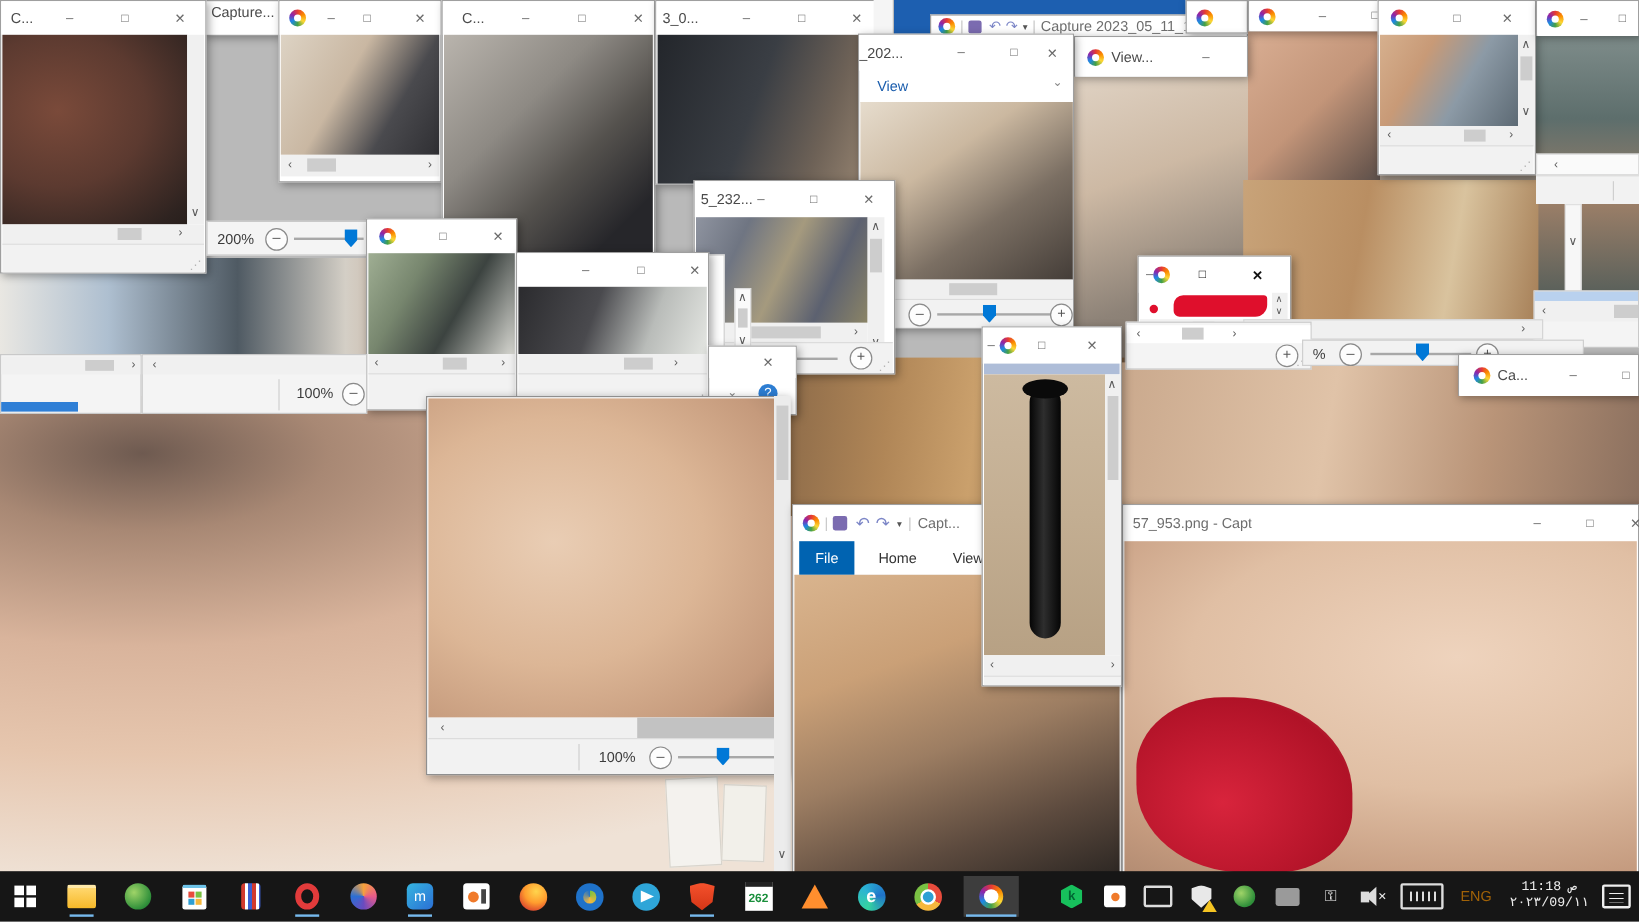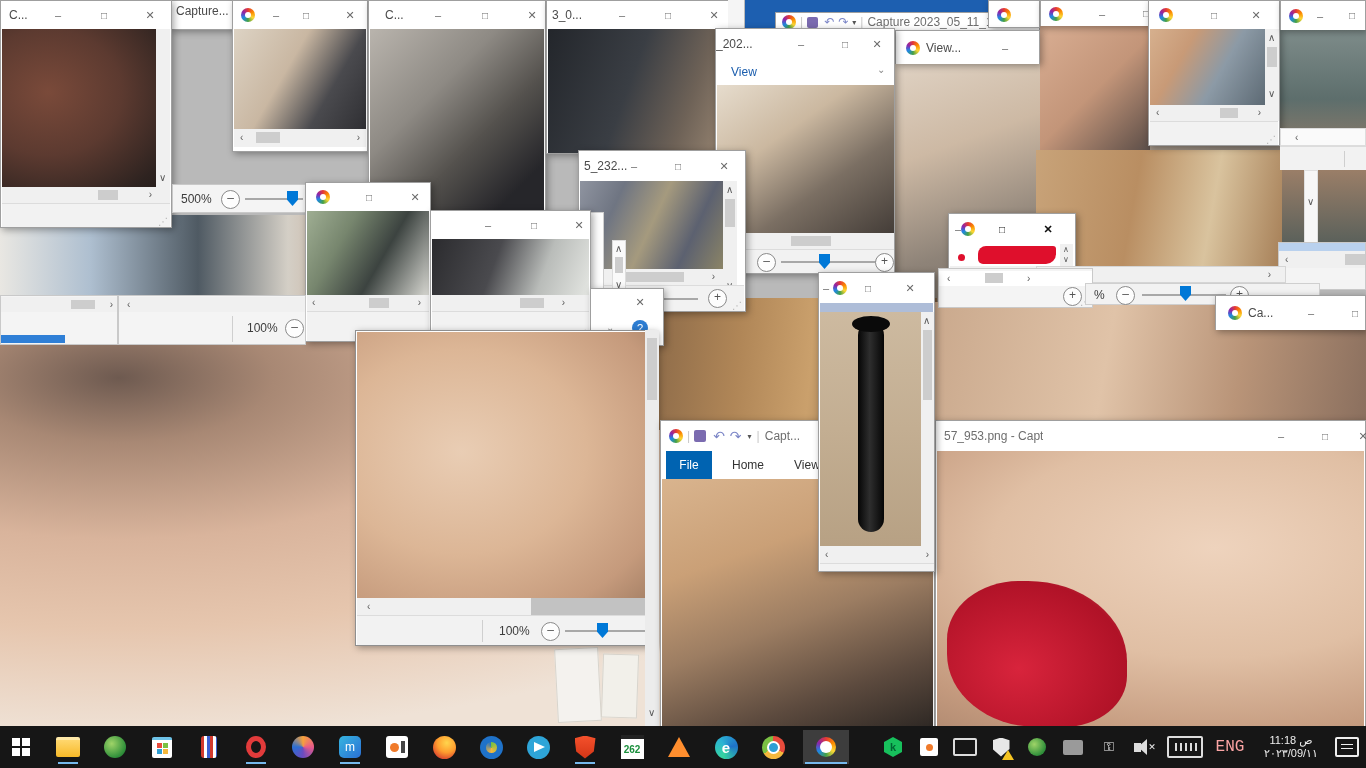--- a/index.html
+++ b/index.html
@@ -207,21 +207,21 @@
     </div>
     <div class="status" style="left:1px;top:220px;width:177px;height:24px;">
       <span class="oc" style="left:40px;top:3px;">–</span>
       <div class="trk" style="left:64px;top:11px;width:100px;"></div>
       <span class="sth" style="left:102px;top:4px;"></span>
       <span class="oc" style="left:158px;top:3px;">+</span>
     </div>
   </div>
 
   <div class="abs" style="left:172px;top:184px;width:134px;height:29px;background:#f4f4f4;border:1px solid #c9c9c9;box-sizing:border-box;">
-    <span class="zl" style="left:8px;top:7px;">500%</span>
+    <span class="zl" style="left:8px;top:7px;">200%</span>
     <span class="oc" style="left:48px;top:5px;">–</span>
     <div class="trk" style="left:72px;top:13px;width:58px;"></div>
     <span class="sth" style="left:114px;top:6px;"></span>
   </div>
 
   <div class="w" style="left:305px;top:182px;width:126px;height:160px;">
     <div class="tb">
       <span class="pal" style="margin-left:10px;"></span>
       <span class="cb max" style="left:46px;">□</span>
       <span class="cb" style="left:92px;">✕</span>
@@ -547,23 +547,23 @@
     </div>
     <div class="tbi">
       <span style="width:7px;height:9px;background:#ddd;display:inline-block;"></span>
       <span style="width:0;height:0;border-right:9px solid #ddd;border-top:8px solid transparent;border-bottom:8px solid transparent;display:inline-block;margin-left:-3px;"></span>
       <span class="trayico" style="font-size:9px;margin-left:1px;">✕</span>
     </div>
     <div class="tbi" style="width:38px;">
       <span style="width:32px;height:18px;border:2px solid #ddd;border-radius:2px;background:repeating-linear-gradient(90deg,transparent 0 3px,#ddd 3px 5px) center/26px 8px no-repeat;display:block;"></span>
     </div>
     <div class="tbi" style="width:40px;">
-      <span style="color:#fca5a5;font-size:16px;font-family:Liberation Mono, monospace;">ENG</span>
-    </div>
-    <div class="tbi" style="width:70px;flex-direction:column;line-height:13px;">
+      <span style="color:#a16207;font-size:12px;">ENG</span>
+    </div>
+    <div class="tbi" style="width:70px;flex-direction:column;line-height:13px;font-family:Liberation Mono, monospace;">
       <span style="color:#eee;font-size:11px;display:block;">11:18 ص</span>
       <span style="color:#eee;font-size:11px;display:block;">٢٠٢٣/09/١١</span>
     </div>
     <div class="tbi" style="margin-right:4px;">
       <span style="width:20px;height:16px;border:2px solid #eee;border-radius:2px;background:repeating-linear-gradient(0deg,transparent 0 3px,#eee 3px 4px) center/12px 10px no-repeat;display:block;"></span>
     </div>
   </div>
 
 </div>
 

